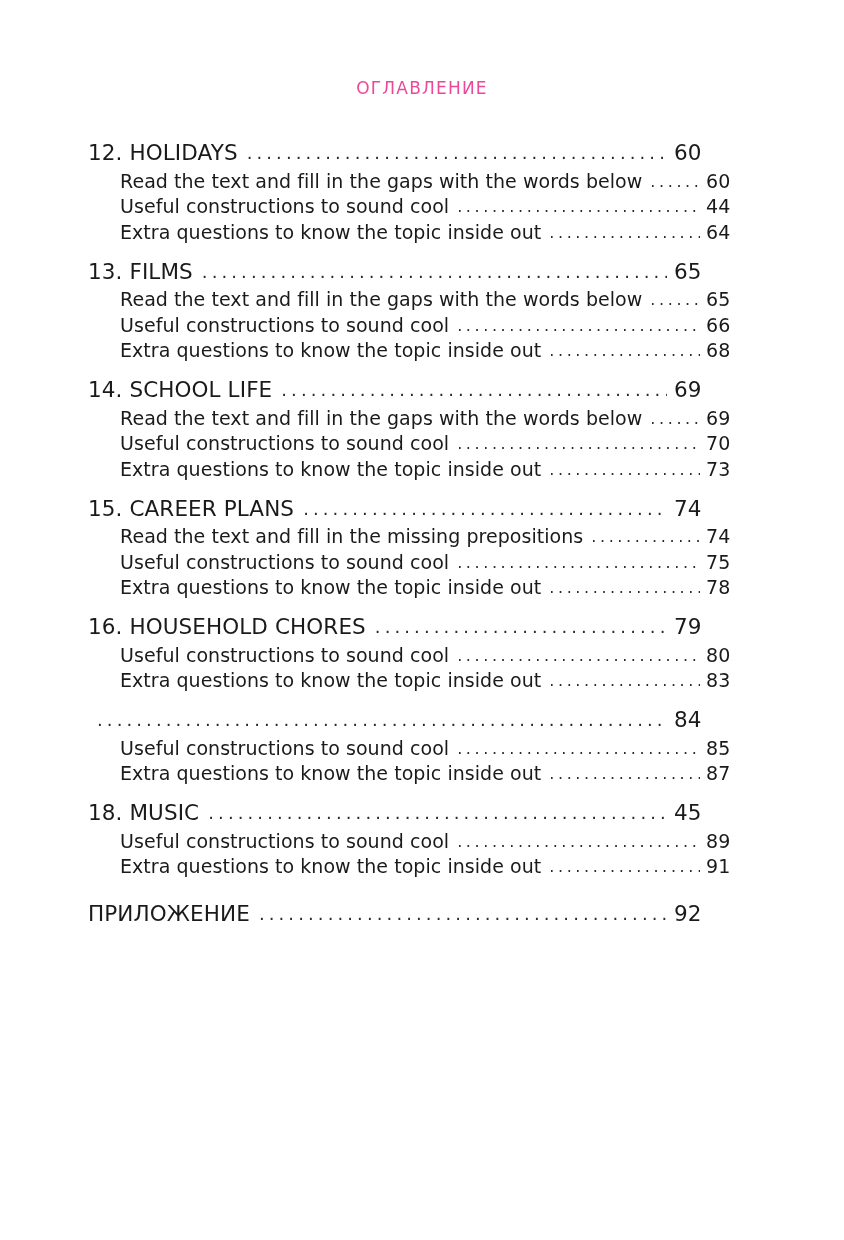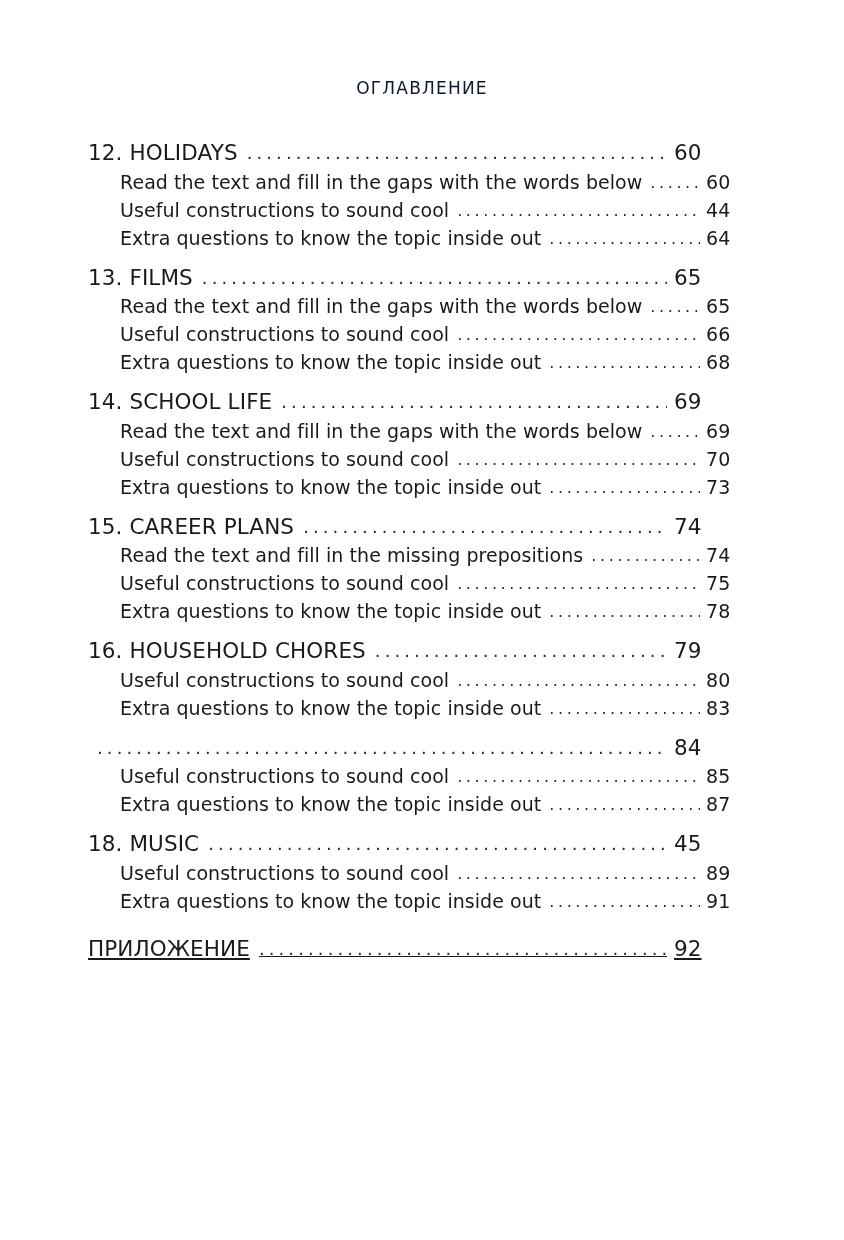--- a/index.html
+++ b/index.html
@@ -19,21 +19,21 @@
     width: 844px;
     height: 1240px;
     box-sizing: border-box;
     padding: 0;
     position: relative;
   }
   .page-title {
     text-align: center;
     font-size: 17px;
     letter-spacing: 1.2px;
-    color: #0f172a;
+    color: #ec4899;
     margin-top: 78px;
     font-weight: 400;
   }
   .toc {
     margin: 44px 0 0 0;
     padding: 0 136px 0 88px;
   }
   .toc-group {
     margin-bottom: 19px;
   }
@@ -49,21 +49,20 @@
   .row.chapter {
     font-size: 21.5px;
     margin-bottom: 8px;
     letter-spacing: 0.1px;
   }
   .row.sub {
     font-size: 19px;
     margin-bottom: 6.5px;
     padding-left: 32px;
     letter-spacing: 0.05px;
-    margin-top: 9px;
   }
   .row.sub:last-child {
     margin-bottom: 0;
   }
   .label {
     white-space: nowrap;
     flex: 0 0 auto;
   }
   .leader {
     flex: 1 1 auto;
@@ -87,21 +86,20 @@
     white-space: nowrap;
   }
   .row.chapter .pagenum {
     font-size: 21.5px;
   }
   .row.sub .pagenum {
     font-size: 19px;
   }
   .appendix {
     margin-top: 27px;
-    text-decoration: underline;
   }
 </style>
 </head>
 <body>
 
 <div class="page">
 
   <div class="page-title">ОГЛАВЛЕНИЕ</div>
 
   <div class="toc">

